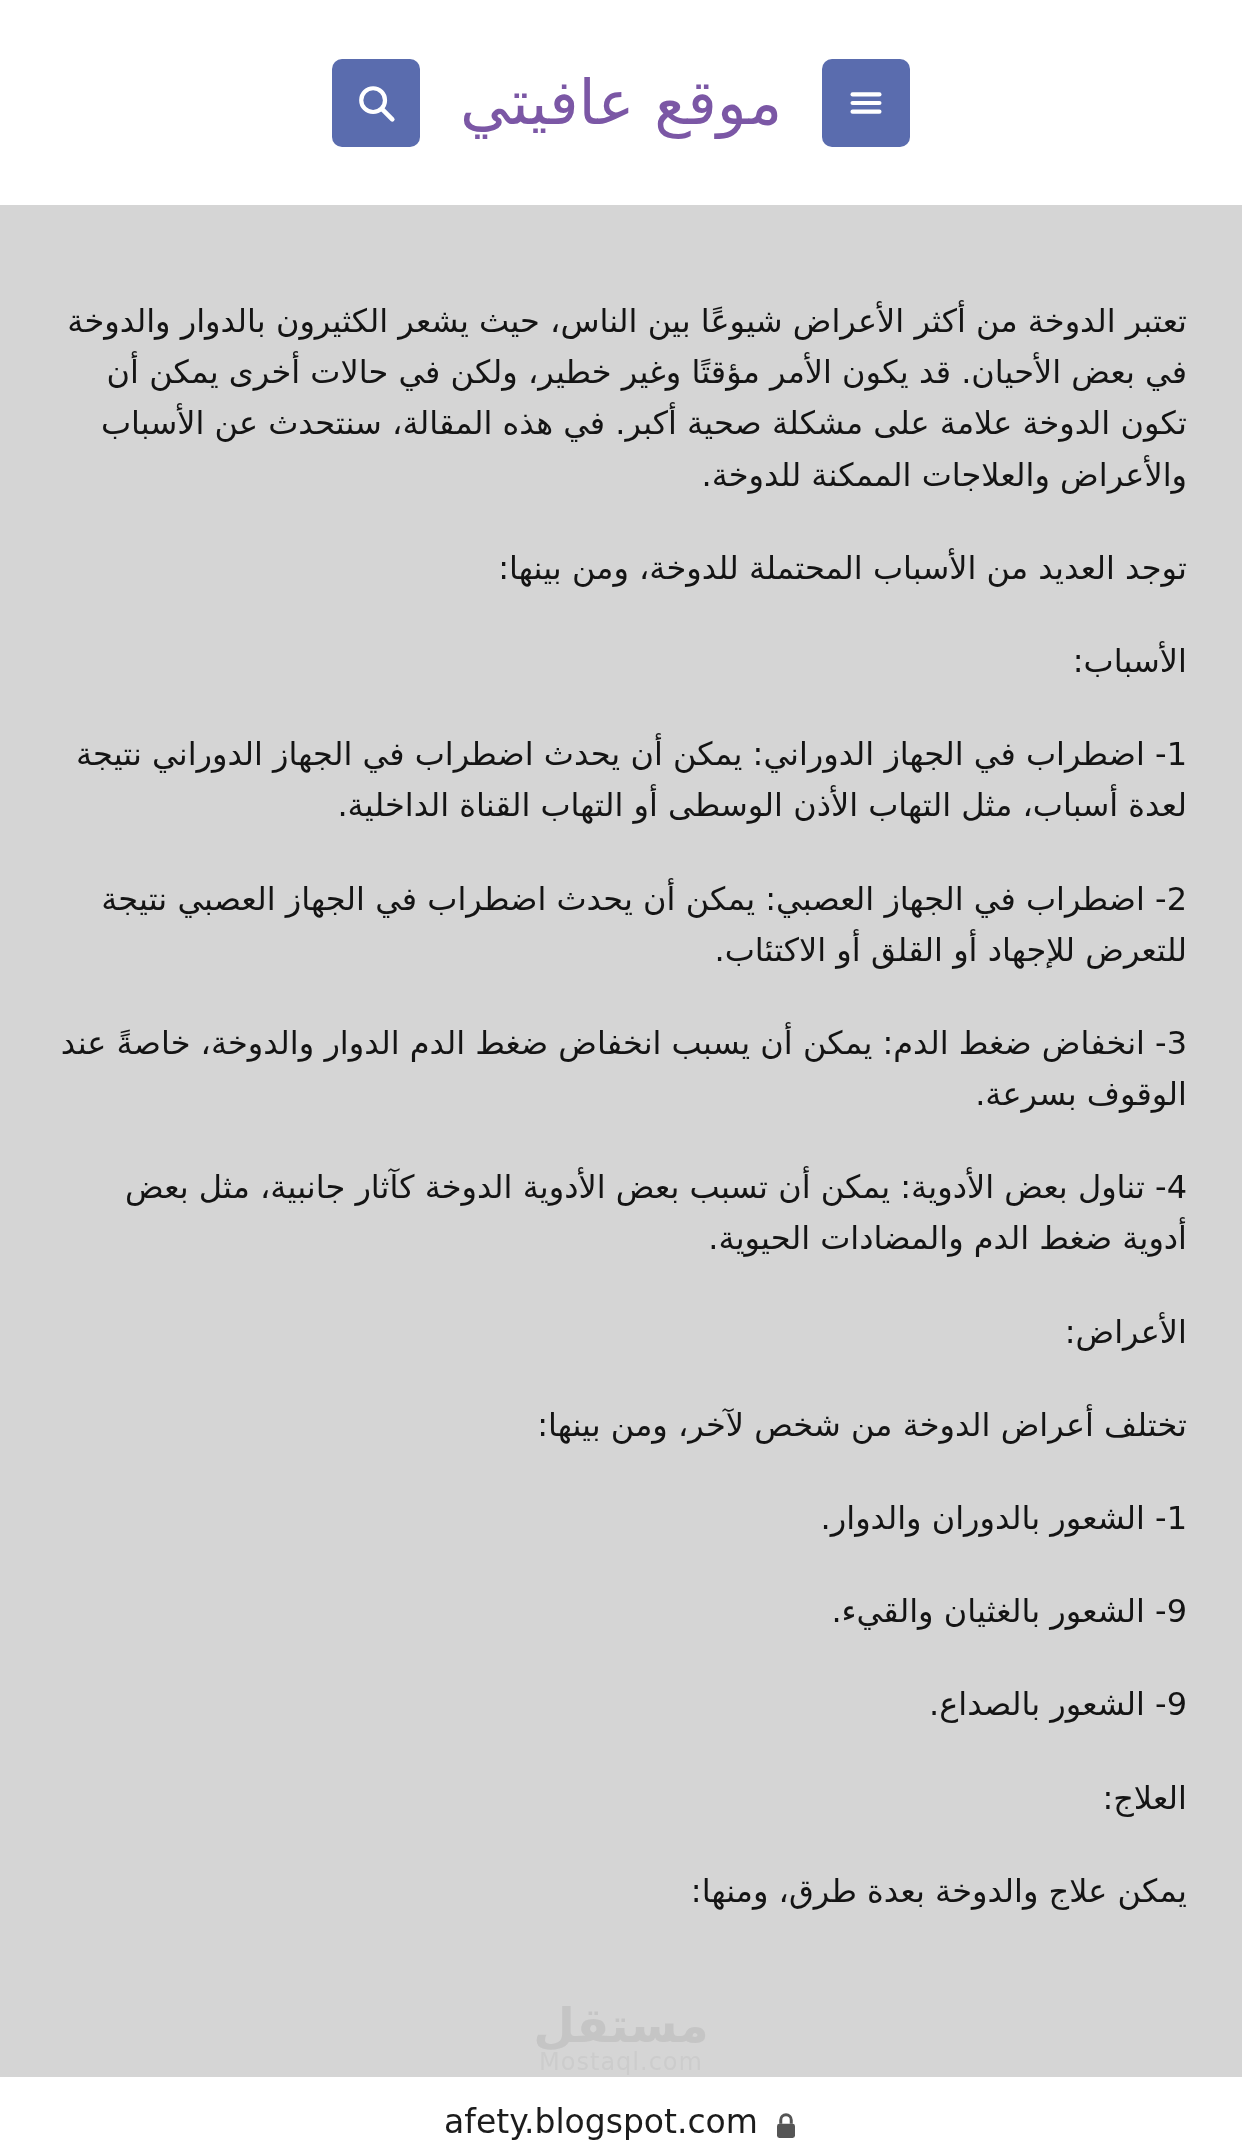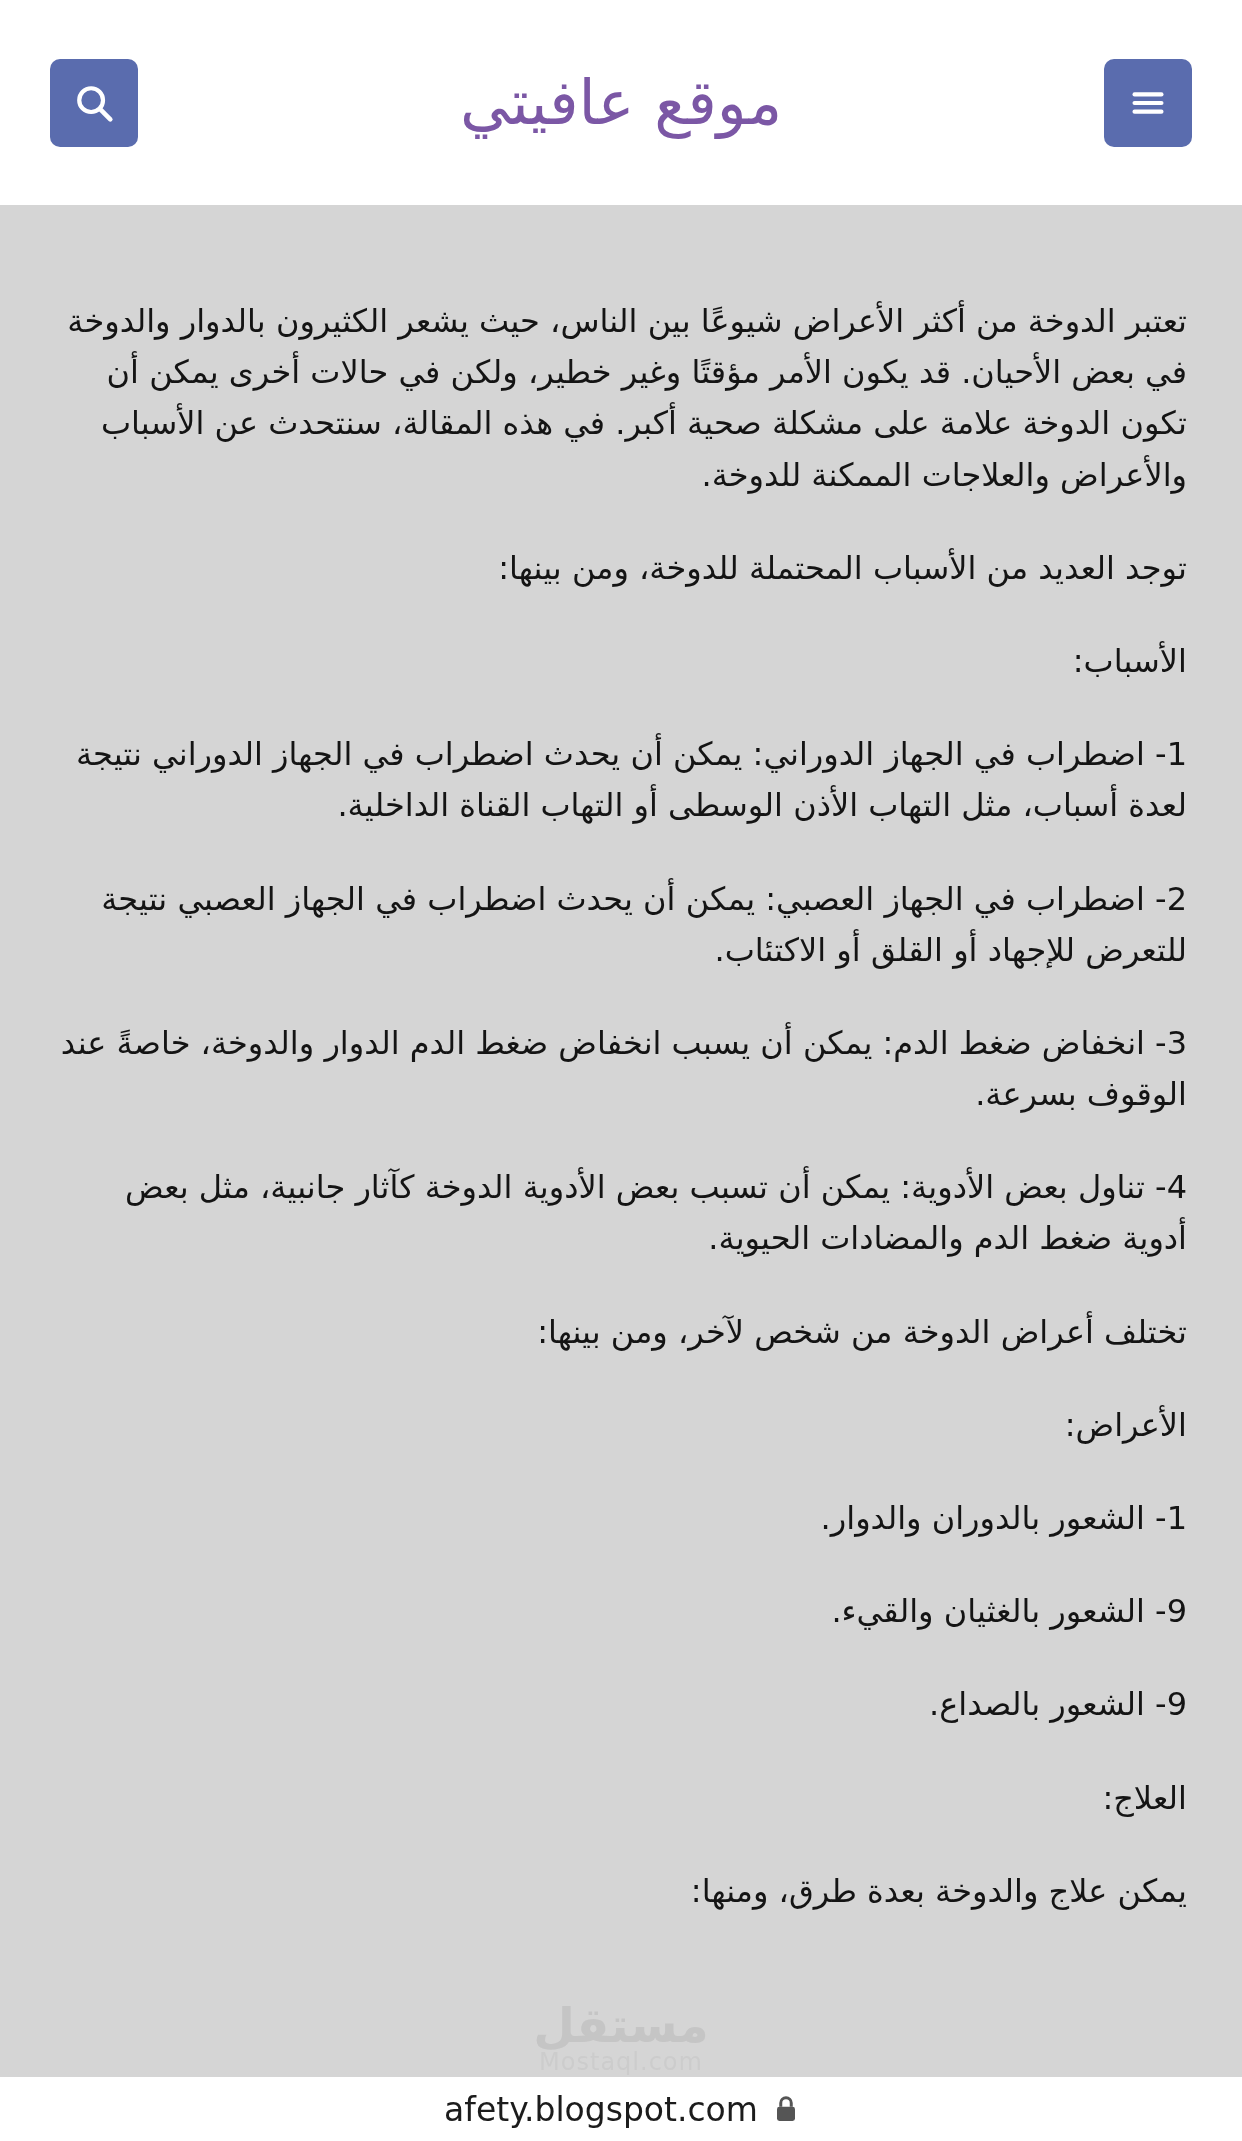--- a/index.html
+++ b/index.html
@@ -13,21 +13,21 @@
     overflow: hidden;
     background: #ffffff;
   }
 
   
   .site-header {
     flex: 0 0 205px;
     background: #ffffff;
     display: flex;
     align-items: center;
-    justify-content: space-between;
+    justify-content: center;
     padding: 0 50px;
     gap: 40px;
   }
   .icon-btn {
     width: 88px;
     height: 88px;
     background: #5a6cae;
     border: none;
     border-radius: 10px;
     display: flex;
@@ -85,21 +85,21 @@
     letter-spacing: 1px;
     direction: ltr;
     line-height: 1.1;
   }
 
   
   .url-bar {
     flex: 0 0 64px;
     background: #ffffff;
     display: flex;
-    align-items: center;
+    align-items: flex-end;
     justify-content: center;
     gap: 16px;
     font-size: 33px;
     color: #1c1c1c;
     cursor: pointer;
   }
   .url-text { font-weight: 500; }
   .lock-icon { display: flex; align-items: center; }
 </style>
 </head>
@@ -132,22 +132,22 @@
 
   <main class="content">
     <div id="paragraphs">
         <p>تعتبر الدوخة من أكثر الأعراض شيوعًا بين الناس، حيث يشعر الكثيرون بالدوار والدوخة في بعض الأحيان. قد يكون الأمر مؤقتًا وغير خطير، ولكن في حالات أخرى يمكن أن تكون الدوخة علامة على مشكلة صحية أكبر. في هذه المقالة، سنتحدث عن الأسباب والأعراض والعلاجات الممكنة للدوخة.</p>
         <p>توجد العديد من الأسباب المحتملة للدوخة، ومن بينها:</p>
         <p>الأسباب:</p>
         <p>1- اضطراب في الجهاز الدوراني: يمكن أن يحدث اضطراب في الجهاز الدوراني نتيجة لعدة أسباب، مثل التهاب الأذن الوسطى أو التهاب القناة الداخلية.</p>
         <p>2- اضطراب في الجهاز العصبي: يمكن أن يحدث اضطراب في الجهاز العصبي نتيجة للتعرض للإجهاد أو القلق أو الاكتئاب.</p>
         <p>3- انخفاض ضغط الدم: يمكن أن يسبب انخفاض ضغط الدم الدوار والدوخة، خاصةً عند الوقوف بسرعة.</p>
         <p>4- تناول بعض الأدوية: يمكن أن تسبب بعض الأدوية الدوخة كآثار جانبية، مثل بعض أدوية ضغط الدم والمضادات الحيوية.</p>
+        <p>الأعراض:</p>
         <p>تختلف أعراض الدوخة من شخص لآخر، ومن بينها:</p>
-        <p>الأعراض:</p>
         <p>1- الشعور بالدوران والدوار.</p>
         <p>9- الشعور بالغثيان والقيء.</p>
         <p>9- الشعور بالصداع.</p>
         <p>العلاج:</p>
         <p>يمكن علاج والدوخة بعدة طرق، ومنها:</p>
       </div>
 
     <div class="watermark">
       <div class="wm-ar">مستقل</div>
       <div class="wm-en">Mostaql.com</div>

